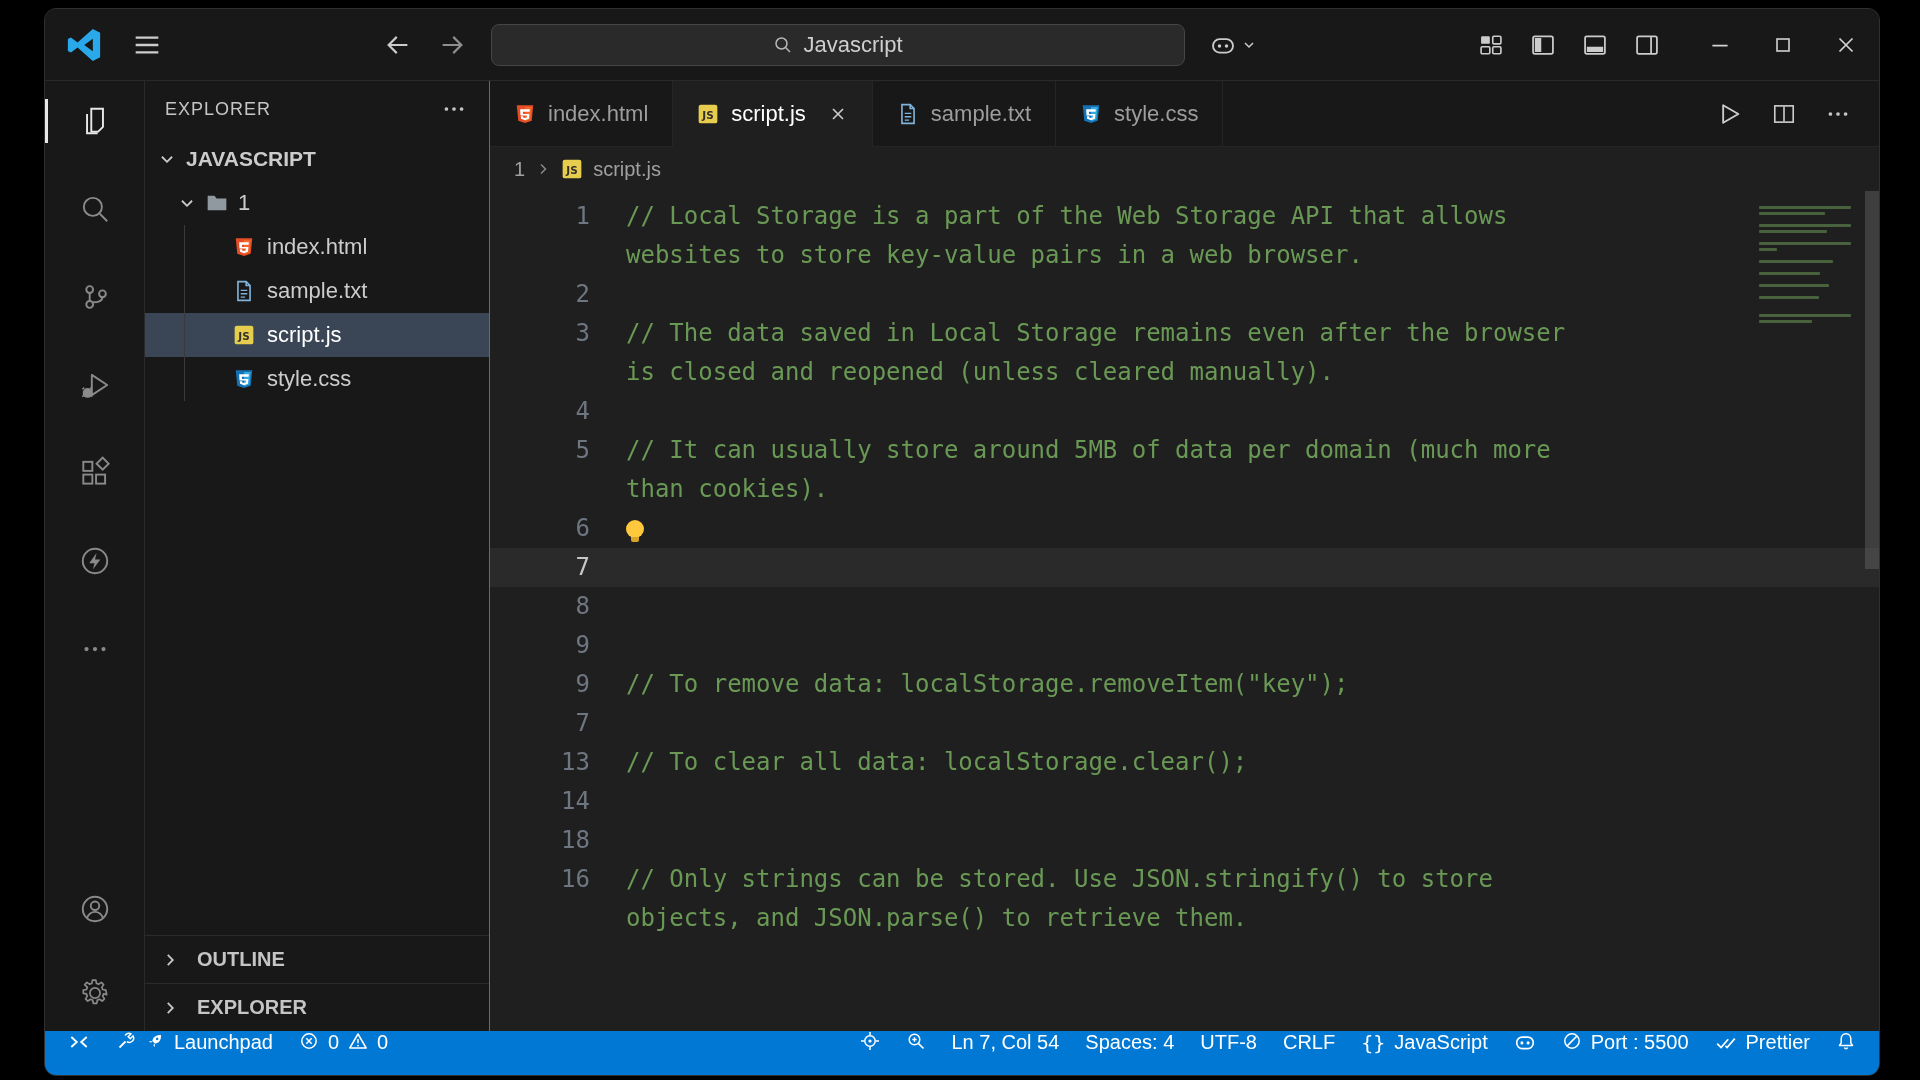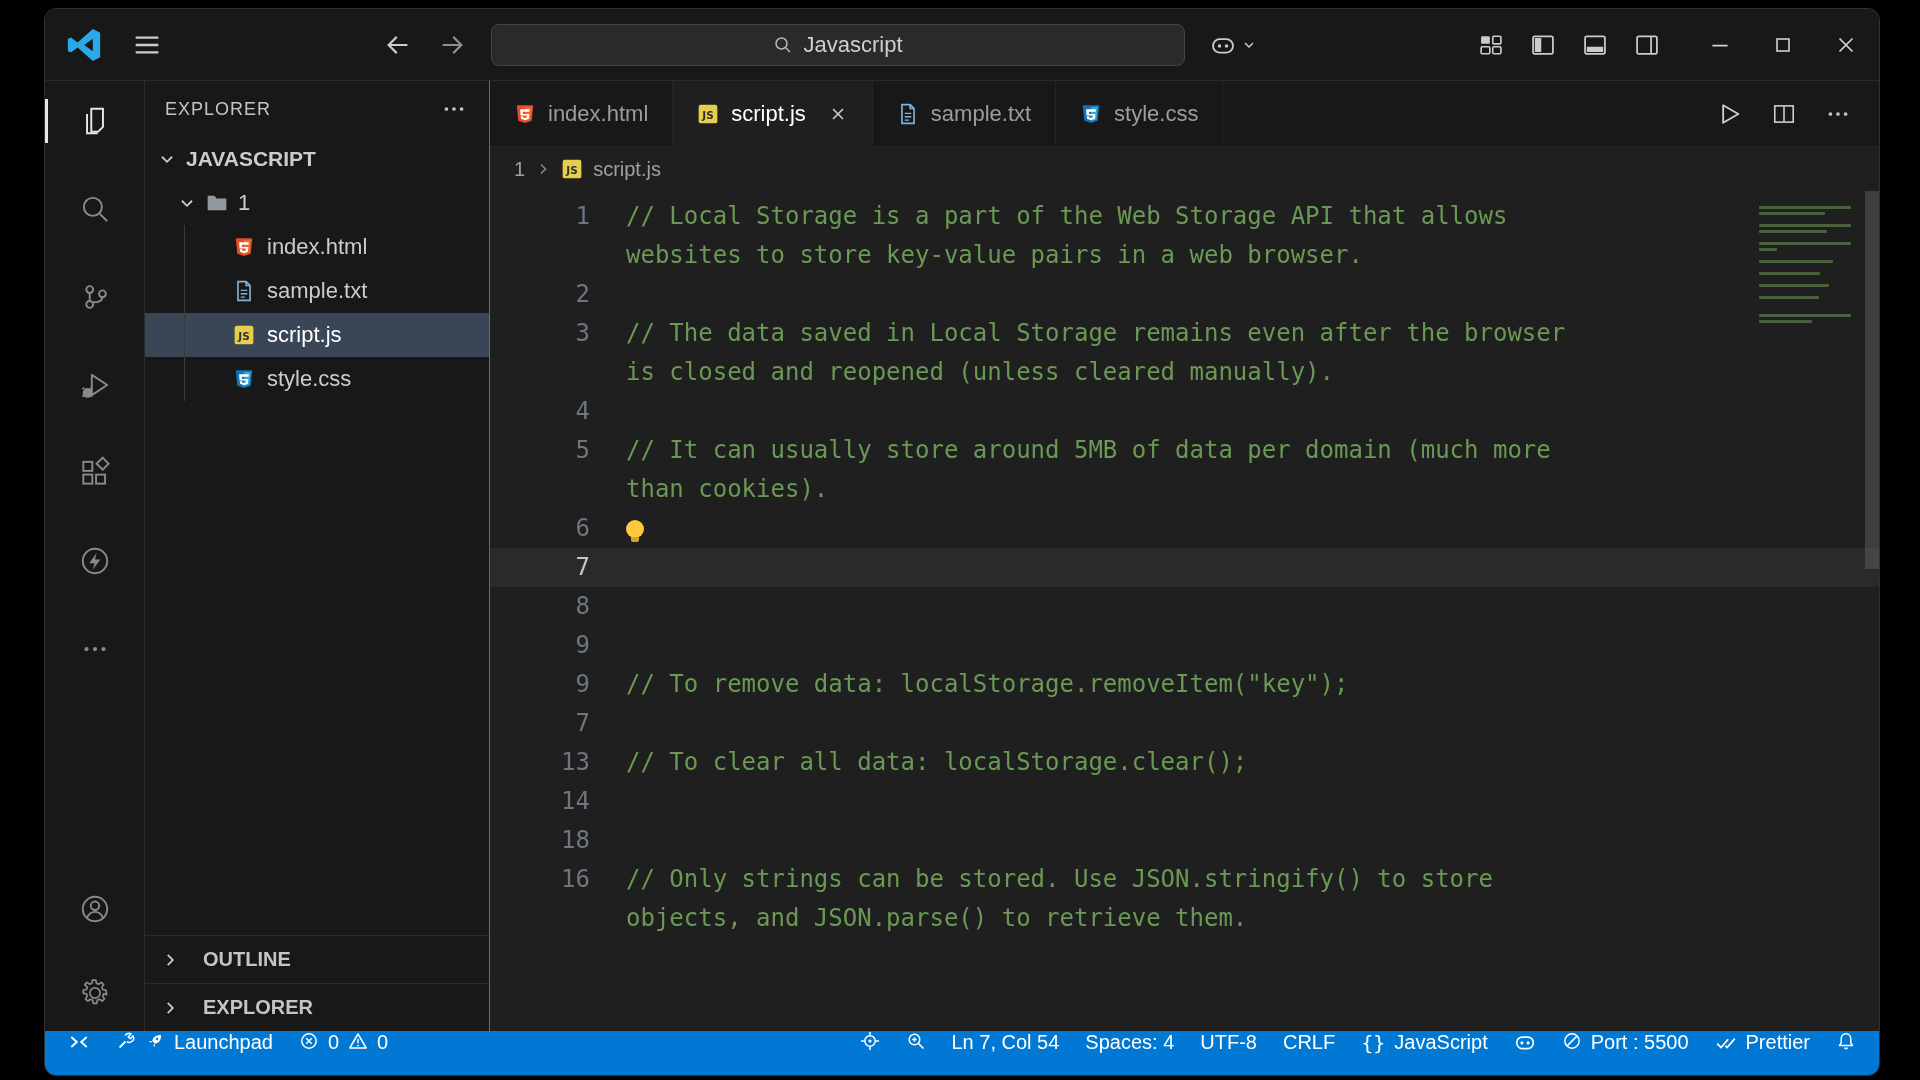--- a/index.html
+++ b/index.html
@@ -46,21 +46,21 @@
   .tree { flex: 1; font-size: 22px; overflow: hidden; }
   .row { height: 44px; display: flex; align-items: center; gap: 10px; }
   .ws-row { padding-left: 13px; font-weight: bold; font-size: 21px; }
   .folder-row { padding-left: 33px; }
   .files { position: relative; }
   .files::before { content: ""; position: absolute; left: 39px; top: 0; bottom: 0;
     width: 1px; background: #3a3a3a; }
   .files .row { padding-left: 88px; gap: 12px; }
   .files .row.selected { background: #3a4656; color: #ffffff; }
   .sidebar-sections { flex-shrink: 0; }
-  .section-row { height: 48px; display: flex; align-items: center; gap: 24px;
+  .section-row { height: 48px; display: flex; align-items: center; gap: 18px;
     padding-left: 16px; border-top: 1px solid #2b2b2b; font-weight: bold;
     font-size: 20px; color: #c5c5c5; }
 
   
   .editor-col { flex: 1; display: flex; flex-direction: column; min-width: 0; background: #1f1f1f; }
   .tabbar { height: 66px; background: #181818; display: flex; align-items: stretch;
     flex-shrink: 0; border-bottom: 1px solid #242424; }
   .tab { display: flex; align-items: center; gap: 12px; padding: 0 24px; font-size: 22px;
     color: #9d9d9d; background: #181818; border-right: 1px solid #252525; }
   .tab.active { background: #1f1f1f; color: #ffffff; position: relative;

